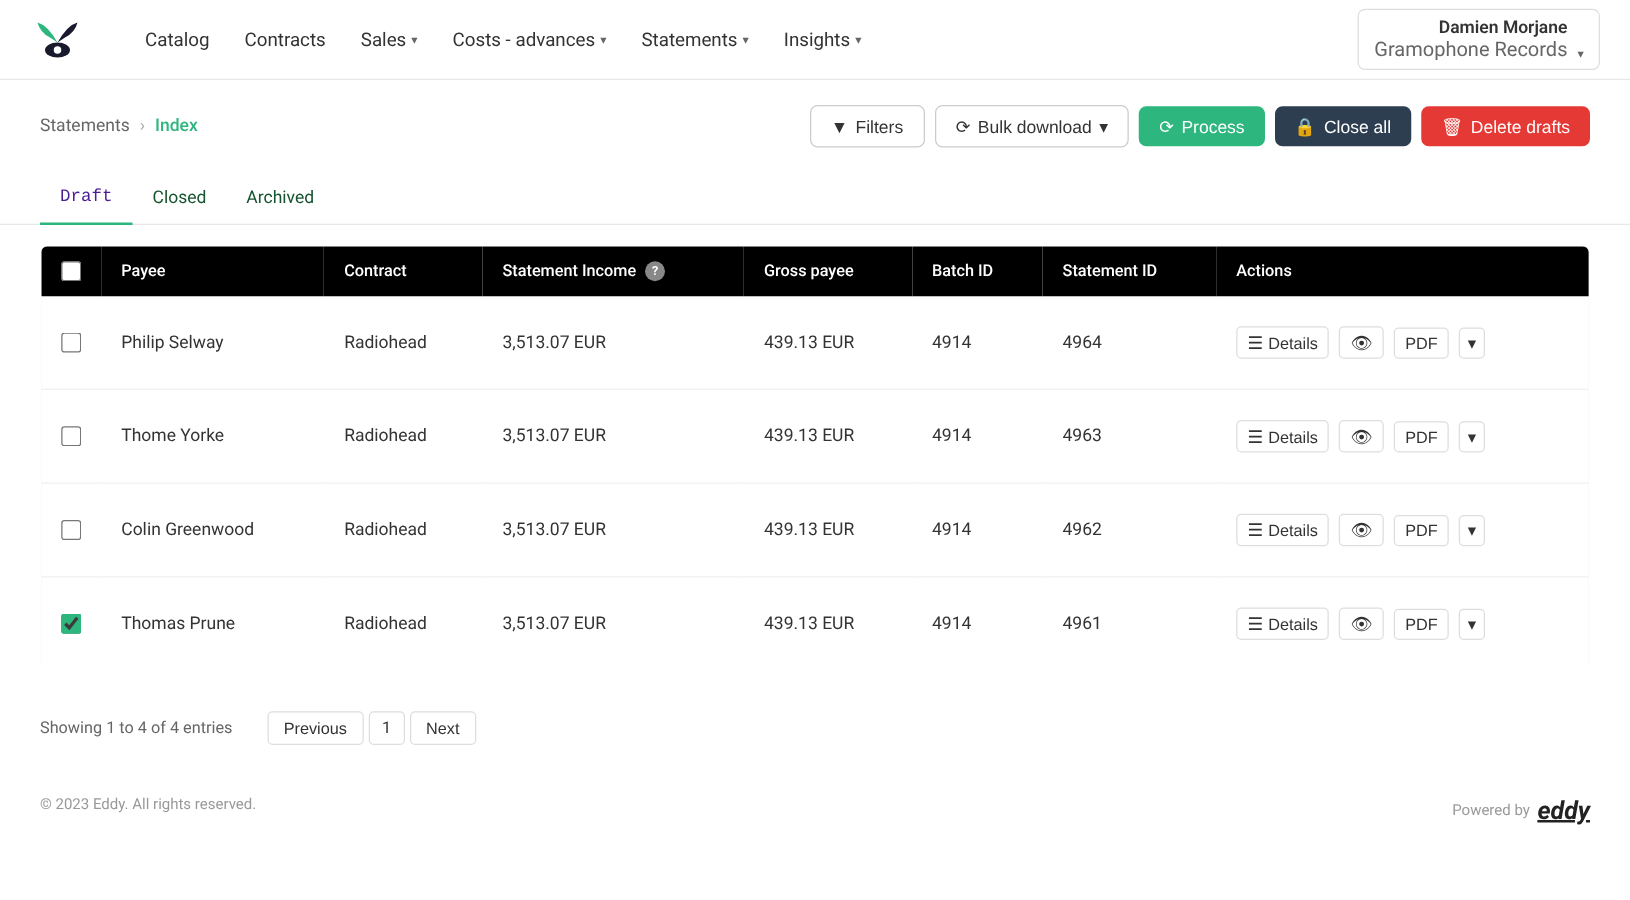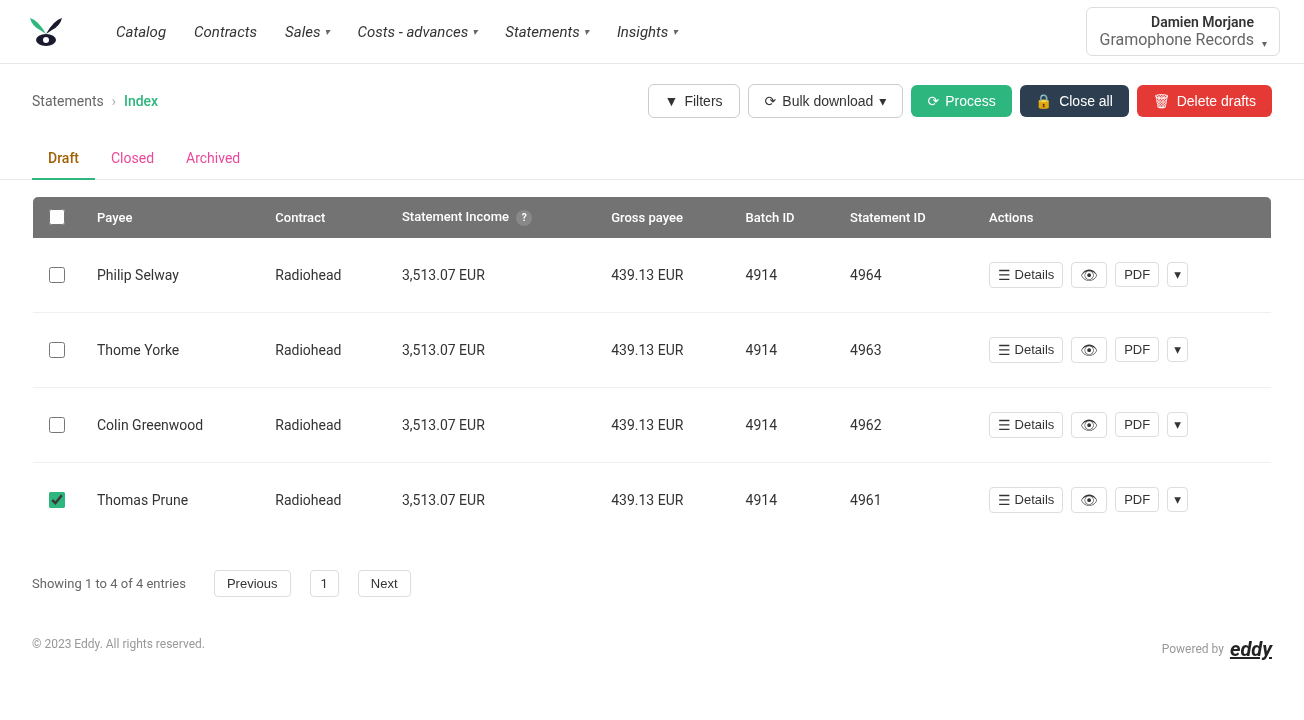--- a/index.html
+++ b/index.html
@@ -2,21 +2,21 @@
 <html><head>
   <meta charset="utf-8">
   <style>
     * { box-sizing: border-box; margin: 0; padding: 0; }
     body { font-family: -apple-system, BlinkMacSystemFont, 'Segoe UI', Roboto, sans-serif; font-size: 14px; color: #333; background: #fff; }
 
     
     .navbar { display: flex; align-items: center; height: 64px; padding: 0 24px; border-bottom: 1px solid #e8e8e8; gap: 32px; }
     .navbar-logo { display: flex; align-items: center; margin-right: 16px; }
     .navbar-logo svg { width: 44px; height: 44px; }
-    .navbar-links { display: flex; align-items: center; gap: 28px; flex: 1; font-style: italic; }
+    .navbar-links { display: flex; align-items: center; gap: 28px; flex: 1; }
     .nav-link { font-size: 15px; color: #333; text-decoration: none; cursor: pointer; display: flex; align-items: center; gap: 4px; }
     .nav-chevron { font-size: 10px; color: #666; }
     .navbar-user { display: flex; align-items: flex-end; gap: 8px; border: 1px solid #ddd; border-radius: 6px; padding: 6px 12px; cursor: pointer; }
     .navbar-user-info { text-align: right; }
     .navbar-user-name { font-weight: 600; font-size: 14px; }
     .navbar-user-company { font-size: 16px; color: #666; }
 
     
     .page-header { display: flex; align-items: center; justify-content: space-between; padding: 20px 32px; }
     .breadcrumb { display: flex; align-items: center; gap: 8px; font-size: 14px; color: #666; }
@@ -27,44 +27,44 @@
 
     .btn { display: inline-flex; align-items: center; gap: 6px; padding: 8px 16px; border-radius: 6px; border: none; cursor: pointer; font-size: 14px; font-weight: 500; }
     .btn-outline { background: #fff; border: 1px solid #ccc; color: #333; }
     .btn-bulk { background: #fff; border: 1px solid #ccc; color: #333; display: inline-flex; align-items: center; gap: 6px; }
     .btn-process { background: #2db67d; color: #fff; }
     .btn-close-all { background: #2c3e50; color: #fff; }
     .btn-delete { background: #e53935; color: #fff; }
 
     
     .tabs { display: flex; gap: 0; padding: 0 32px; border-bottom: 1px solid #e8e8e8; }
-    .tab { padding: 12px 16px; cursor: pointer; font-size: 14px; color: #ec4899; border-bottom: 2px solid transparent; margin-bottom: -1px; }
-    .tab.active { color: #a16207; border-bottom: 2px solid #2db67d; font-weight: 500; }
+    .tab { padding: 12px 16px; cursor: pointer; font-size: 14px; color: #14532d; border-bottom: 2px solid transparent; margin-bottom: -1px; }
+    .tab.active { color: #4c1d95; border-bottom: 2px solid #2db67d; font-weight: 500; font-family: Liberation Mono, monospace; }
 
     
     .table-wrapper { padding: 16px 32px; }
     table { width: 100%; border-collapse: collapse; border: 1px solid #e0e0e0; border-radius: 6px; overflow: hidden; }
-    thead tr { background: #737373; color: #fff; }
+    thead tr { background: #000000; color: #fff; }
     thead th { padding: 12px 16px; text-align: left; font-size: 13px; font-weight: 500; white-space: nowrap; }
     thead th:first-child { width: 48px; }
     tbody tr { border-bottom: 1px solid #f0f0f0; }
     tbody tr:last-child { border-bottom: none; }
     tbody td { padding: 24px 16px; font-size: 14px; color: #333; }
 
     .checkbox-cell { display: flex; align-items: center; justify-content: center; }
     input[type="checkbox"] { width: 16px; height: 16px; cursor: pointer; accent-color: #2db67d; }
 
     .actions-cell { display: flex; align-items: center; gap: 8px; }
     .action-btn { display: inline-flex; align-items: center; gap: 4px; padding: 4px 8px; border-radius: 4px; border: 1px solid #ddd; background: #fff; cursor: pointer; font-size: 13px; color: #333; }
     .action-chevron-btn { display: inline-flex; align-items: center; padding: 4px 6px; border-radius: 4px; border: 1px solid #ddd; background: #fff; cursor: pointer; color: #333; }
 
     
     .pagination { display: flex; align-items: center; gap: 12px; padding: 16px 32px; }
     .pagination-info { font-size: 13px; color: #666; }
-    .pagination-controls { display: flex; align-items: center; gap: 19px; margin-left: 16px; }
+    .pagination-controls { display: flex; align-items: center; gap: 4px; margin-left: 16px; }
     .pagination-btn { padding: 5px 12px; border: 1px solid #ddd; border-radius: 4px; background: #fff; cursor: pointer; font-size: 13px; color: #333; }
     .pagination-num { padding: 5px 10px; border: 1px solid #ddd; border-radius: 4px; background: #fff; font-size: 13px; }
     .per-page-select { padding: 5px 28px 5px 10px; border: 1px solid #ddd; border-radius: 4px; background: #fff; font-size: 13px; cursor: pointer; appearance: auto; margin-left: 16px; }
 
     
     .footer { padding: 24px 32px; display: flex; justify-content: space-between; align-items: flex-start; color: #999; font-size: 12px; margin-top: auto; }
     .footer-logo { display: flex; align-items: center; gap: 6px; color: #999; font-size: 12px; }
     .footer-logo-text { font-size: 20px; font-weight: 700; color: #222; font-style: italic; text-decoration: underline; }
 
     .info-icon { display: inline-flex; align-items: center; justify-content: center; width: 16px; height: 16px; border-radius: 50%; background: #888; color: #fff; font-size: 10px; font-weight: bold; margin-left: 4px; vertical-align: middle; }

